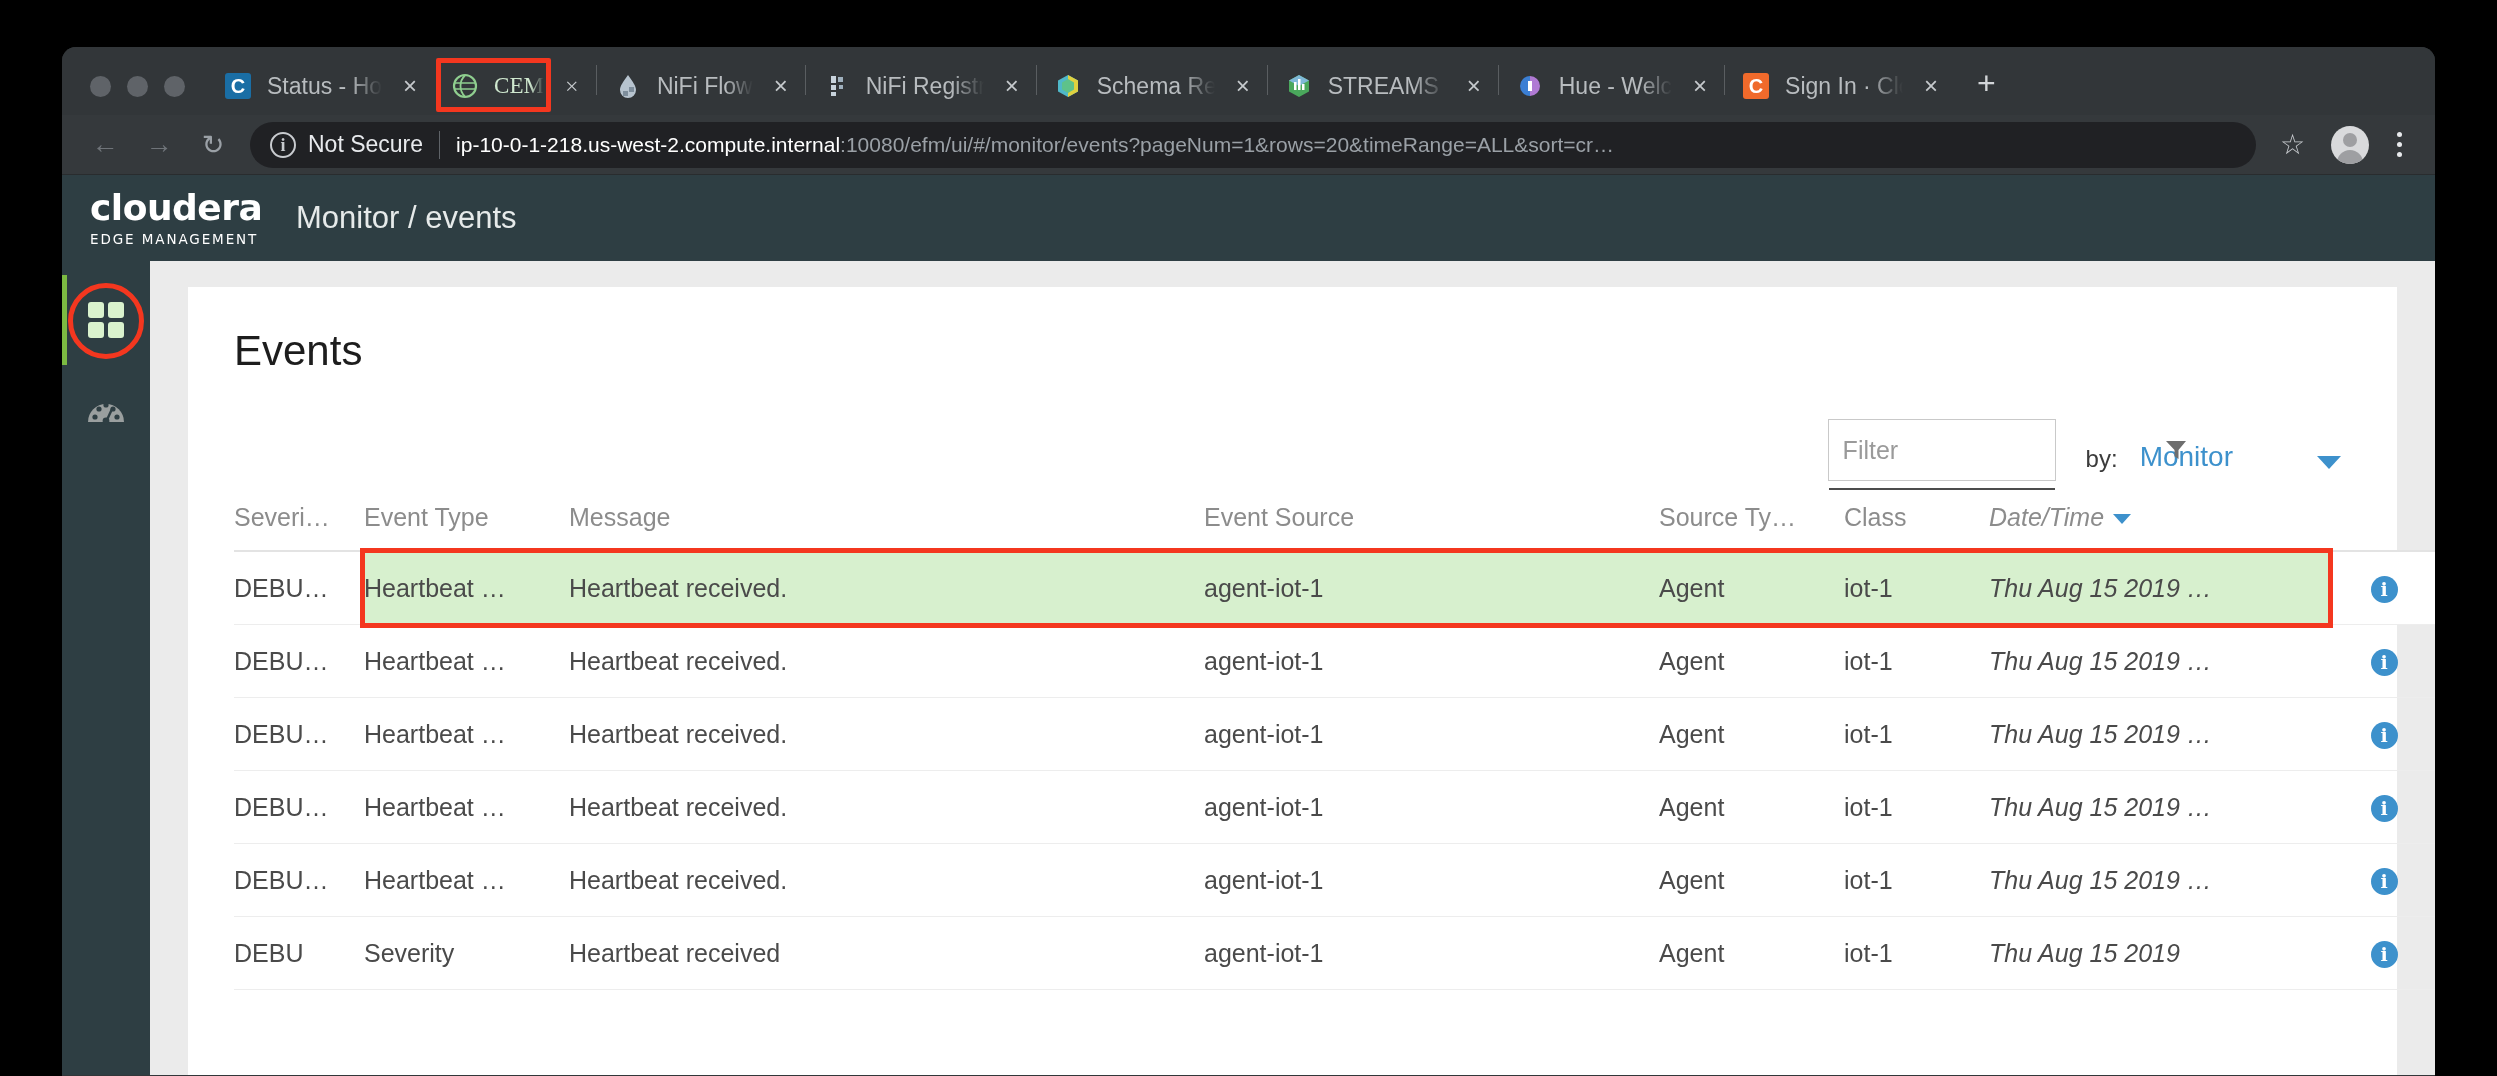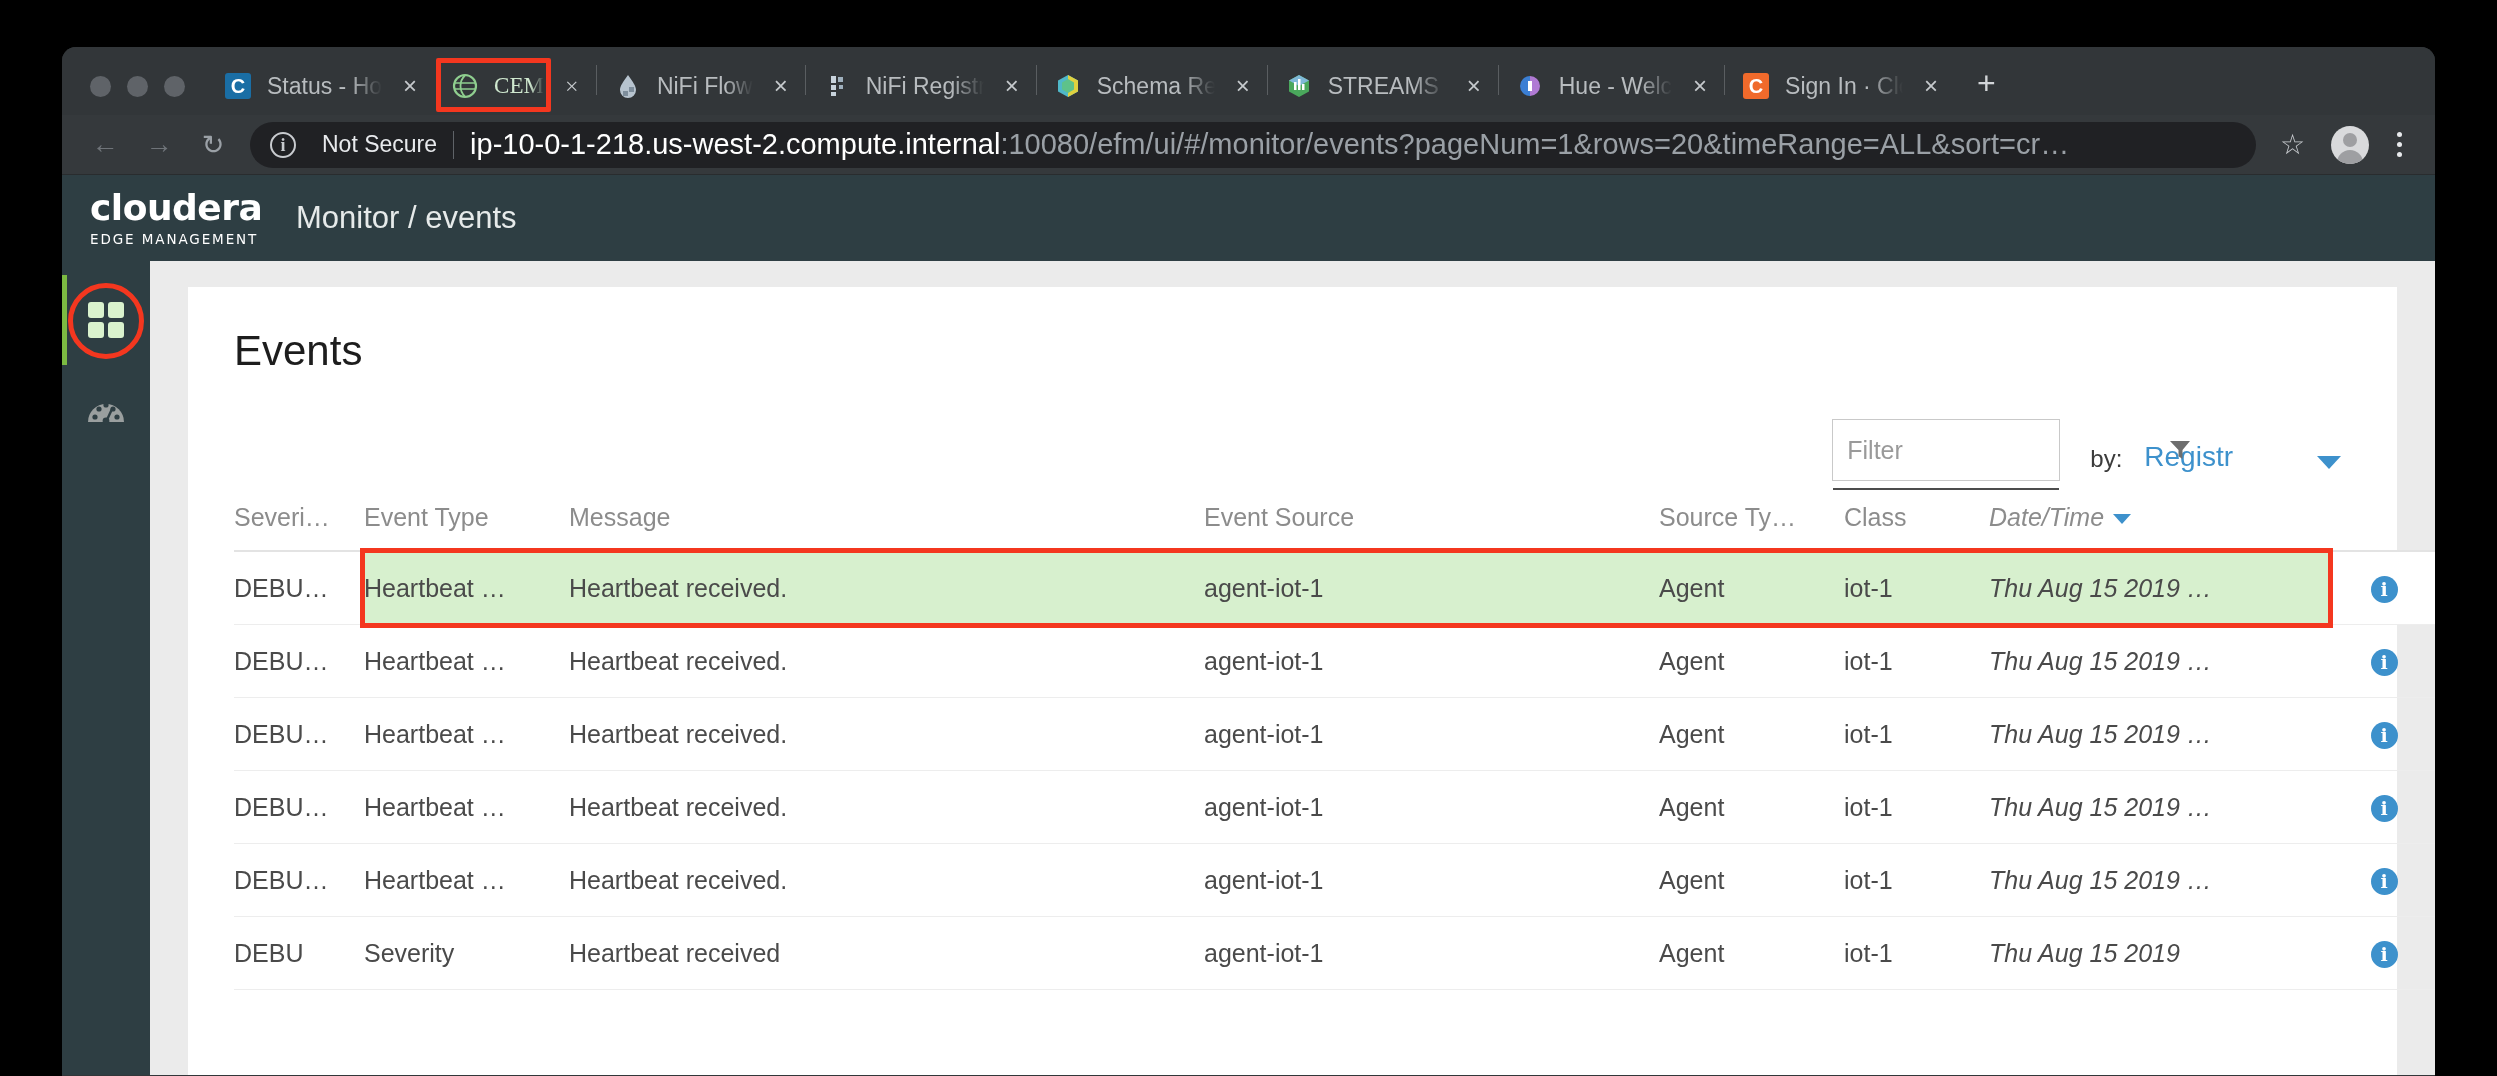--- a/index.html
+++ b/index.html
@@ -150,31 +150,31 @@
     font-size: 18px;
     font-weight: 700;
     line-height: 22px;
     text-align: center;
     flex: 0 0 26px;
     font-family: "Liberation Serif", serif;
   }
   #security-text {
     color: #e8eaed;
     font-size: 23px;
-    margin-left: 26px;
+    margin-left: 12px;
     white-space: nowrap;
   }
   #omnibox-divider {
     width: 1px; height: 28px;
     background: #5f6368;
     margin: 0 16px;
     flex: 0 0 1px;
   }
   #url-text {
-    font-size: 29px;
+    font-size: 21px;
     white-space: nowrap;
     overflow: hidden;
     color: #9aa0a6;
   }
   #url-text .url-host { color: #ffffff; }
 
   #bookmark-star { color:#c8cbcf; font-size: 28px; padding: 0 10px; }
   #profile-avatar {
     width: 38px; height: 38px; border-radius: 50%;
     background: #d9dadc;
@@ -612,21 +612,21 @@
           <div id="filter-row">
             <div id="filter-box">
               <input id="filter-input" type="text" placeholder="Filter" style="">
               <span id="filter-icon">
                 <svg viewBox="0 0 22 22" width="22" height="22" aria-hidden="true">
                   <path d="M1 2 H21 L13.5 11 V20 L9.5 17.3 V11 Z" fill="#6e6e6e"></path>
                 </svg>
               </span>
             </div>
             <span id="by-label">by:</span>
-            <span id="sort-field">Registr</span>
+            <span id="sort-field">Monitor</span>
             <span id="sort-caret"></span>
           </div>
 
           <table id="events-table">
             <thead>
               <tr id="events-header-row">
                   <th class="col-severity"><span>Severi…</span></th>
                   <th class="col-eventtype"><span>Event Type</span></th>
                   <th class="col-message"><span>Message</span></th>
                   <th class="col-eventsource"><span>Event Source</span></th>

